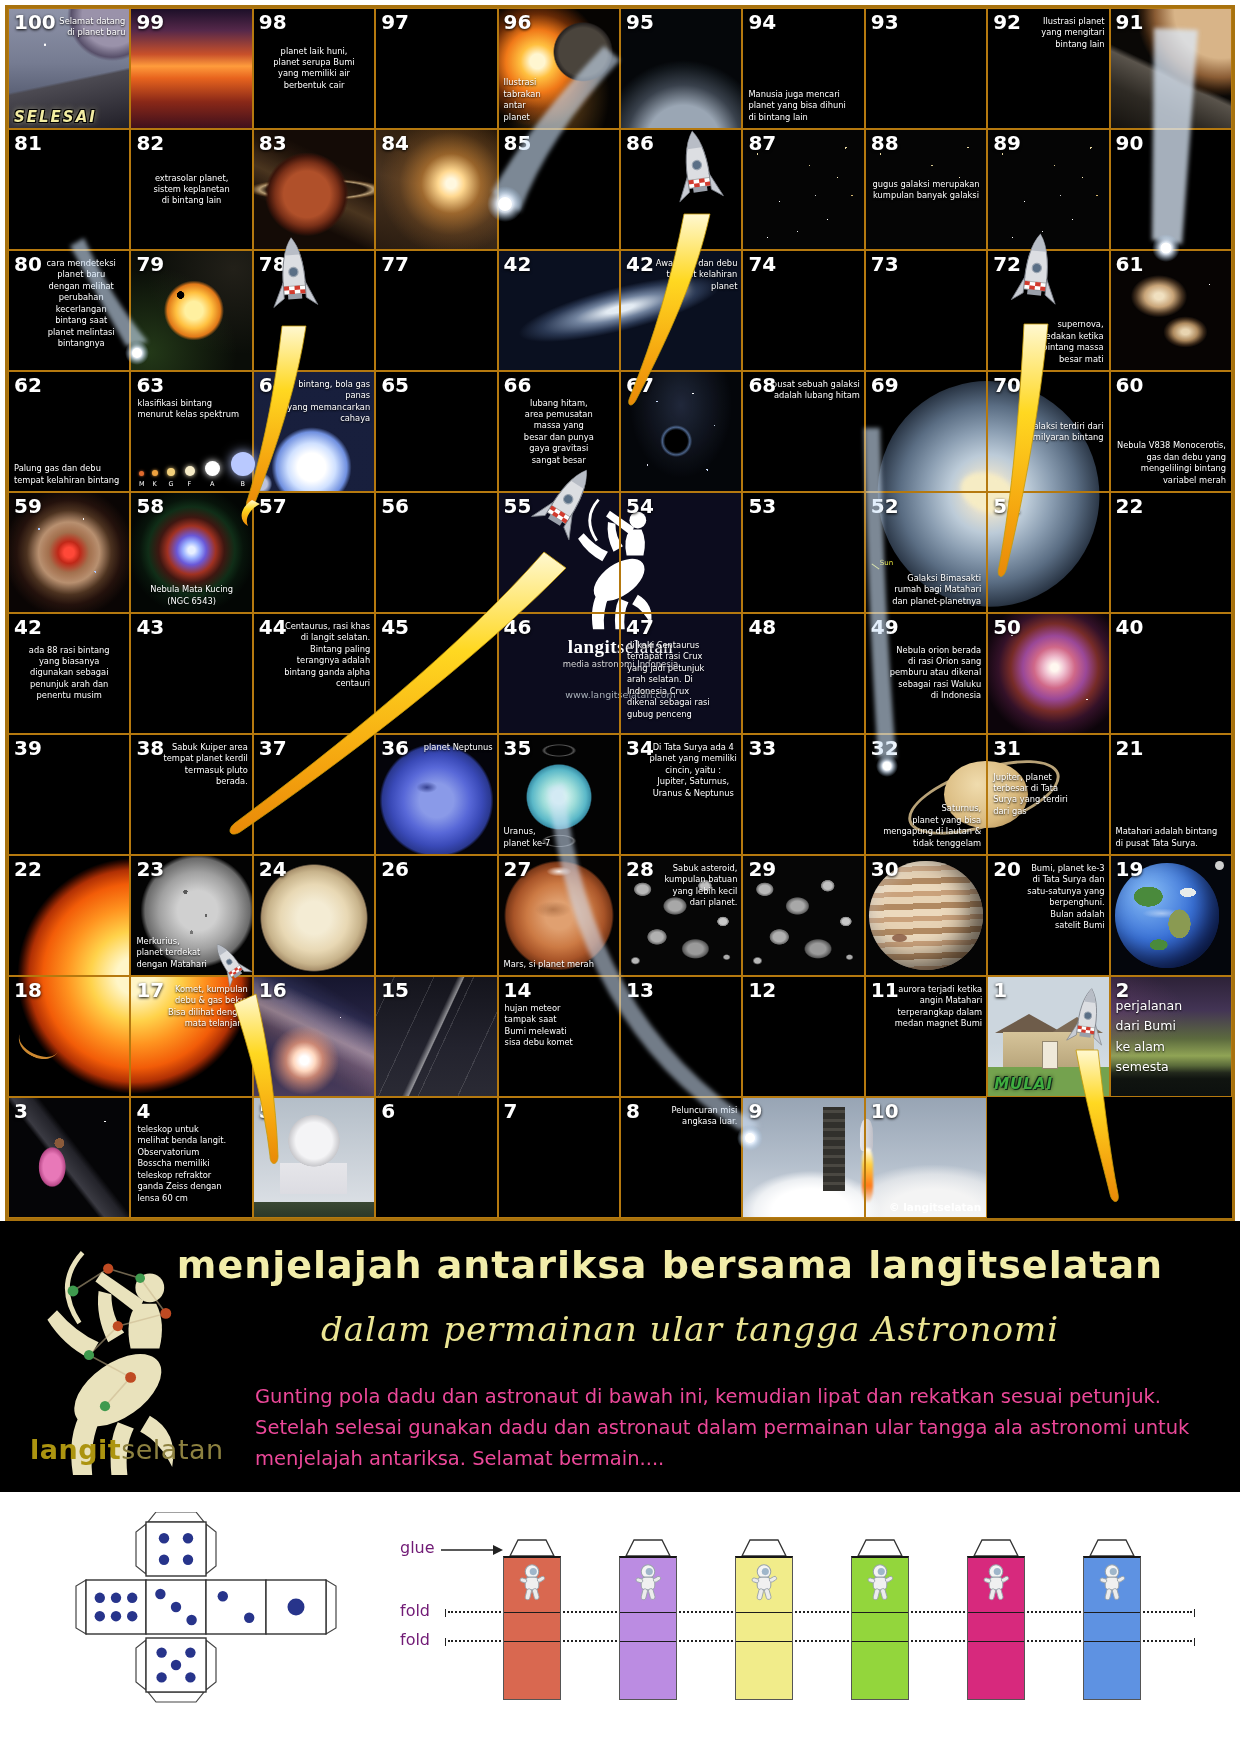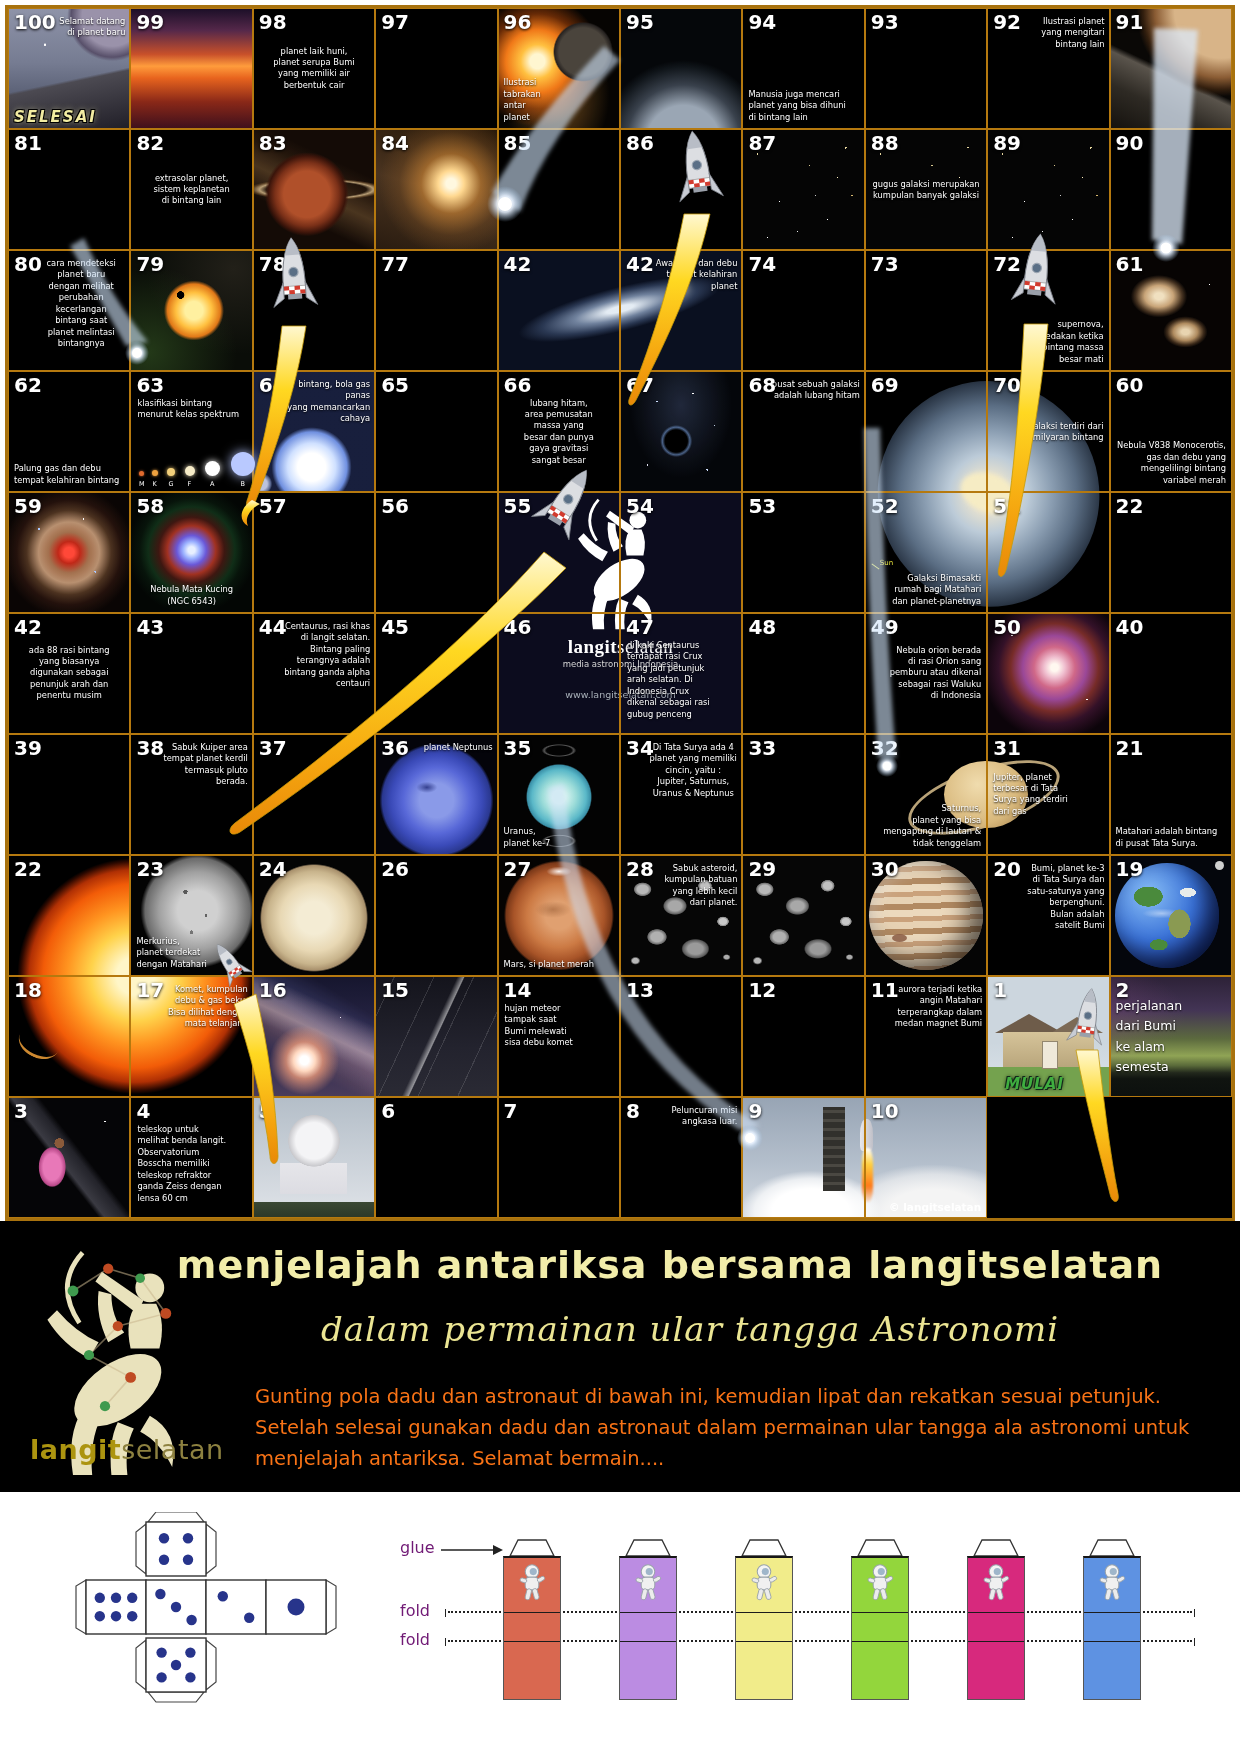--- a/index.html
+++ b/index.html
@@ -11,21 +11,21 @@
   .grid{position:absolute;inset:0;z-index:3;display:grid;grid-template-columns:repeat(10,1fr);grid-template-rows:repeat(10,1fr)}
   .cell{position:relative;border:1px solid #b5790f;overflow:visible}
   .num{position:absolute;left:5px;top:2px;font-size:20px;font-weight:600;color:#fff;text-shadow:0 1px 3px #000;z-index:5;line-height:1.1}
   .cap{position:absolute;font-size:8.3px;line-height:1.38;color:#fff;white-space:pre-line;text-shadow:0 1px 2px #000;z-index:4}
   .p-tb{top:7px;left:28px;right:4px}
   .p-tf{top:26px;left:6px;right:4px}
   .p-mid{top:50%;transform:translateY(-50%);left:5px;right:5px}
   .p-bot{bottom:5px;left:5px;right:5px}
   .a-l{text-align:left}.a-r{text-align:right}.a-c{text-align:center}
   .big{font-size:12.5px;line-height:1.65}
-  .start{position:absolute;left:17px;bottom:3px;font-weight:800;font-style:italic;font-size:15px;letter-spacing:1px;color:#3fae3f;text-shadow:-1px -1px 0 #12281a,1px 1px 0 #12281a,0 0 4px #000;z-index:5}
+  .start{position:absolute;left:6px;bottom:3px;font-weight:800;font-style:italic;font-size:15px;letter-spacing:1px;color:#3fae3f;text-shadow:-1px -1px 0 #12281a,1px 1px 0 #12281a,0 0 4px #000;z-index:5}
   .finish{position:absolute;left:5px;bottom:2px;font-weight:800;font-style:italic;font-size:15px;letter-spacing:2px;color:#f3eda2;text-shadow:-1px -1px 0 #000,1px 1px 0 #000,1px -1px 0 #000,-1px 1px 0 #000,0 0 6px rgba(255,255,180,.7);z-index:5}
   .copy{position:absolute;right:5px;bottom:4px;font-size:10.5px;color:#fff;font-weight:700;z-index:5}
   .sunlbl{position:absolute;left:14px;top:66px;font-size:7px;color:#e6e23c;z-index:4}
   .sunlbl::before{content:"";position:absolute;left:-9px;top:7px;width:9px;height:1px;background:#e6e23c;transform:rotate(35deg)}
   .spec{position:absolute;left:4px;right:2px;bottom:3px;height:42px;z-index:4}
   .spec .st{position:absolute;border-radius:50%}
   .spec .sl{position:absolute;bottom:0;font-size:6.5px;color:#fff}
 
   
   .bg-sunset{background:linear-gradient(180deg,#1c0f28 0%,#55284a 18%,#c8502a 38%,#ff9c3c 48%,#e8641e 58%,#8a2818 78%,#40101c 100%)}
@@ -95,21 +95,21 @@
   .fx{position:absolute;inset:0;z-index:6;pointer-events:none}
 
   
   .band{position:absolute;left:0;top:1221px;width:1240px;height:271px;background:#000;color:#fff}
   .band-logo{position:absolute;left:16px;top:22px;width:210px;height:240px;color:#e9e2bc}
   .band-wordmark{position:absolute;left:30px;top:213px;font-size:27px;letter-spacing:.5px}
   .band-wordmark b{color:#ac9410;font-weight:800}
   .band-wordmark span{color:#8d8140;font-weight:400}
   .t1{position:absolute;left:130px;right:30px;top:22px;text-align:center;font-size:38px;font-weight:800;letter-spacing:1px;color:#f2edaa;text-shadow:3px 0 0 #000,-3px 0 0 #000,0 3px 0 #000,0 -3px 0 #000,2px 2px 0 #000,-2px -2px 0 #000,2px -2px 0 #000,-2px 2px 0 #000,0 0 8px rgba(0,0,0,.9)}
   .t2{position:absolute;left:200px;right:60px;top:88px;text-align:center;font-family:"DejaVu Serif",serif;font-style:italic;font-size:34px;color:#ebe593;letter-spacing:1px}
-  .tbody{position:absolute;left:255px;top:160px;width:960px;font-size:19.5px;line-height:1.6;color:#f97316;white-space:pre-line}
+  .tbody{position:absolute;left:255px;top:160px;width:960px;font-size:19.5px;line-height:1.6;color:#ec4899;white-space:pre-line}
 
   
   .craft-label{position:absolute;font-size:16px;color:#701a75}
   .dotline{position:absolute;left:448px;width:744px;height:0;border-top:2px dotted #222;z-index:1}
   .dotline::before,.dotline::after{content:"";position:absolute;top:-4px;width:0;height:8px;border-left:1.5px solid #222}
   .dotline::before{left:-3px}.dotline::after{right:-3px}
   .piece{position:absolute;top:1539px;width:60px;z-index:2}
   .piece .flap{display:block;width:60px;height:17px}
   .pbody{position:relative;width:58px;height:144px;margin-left:1px;border:1px solid #555;border-top:2.5px solid #161616;box-sizing:border-box;text-align:center}
   .pbody::before,.pbody::after{content:"";position:absolute;left:0;right:0;border-top:1.6px solid #1c1c1c}

